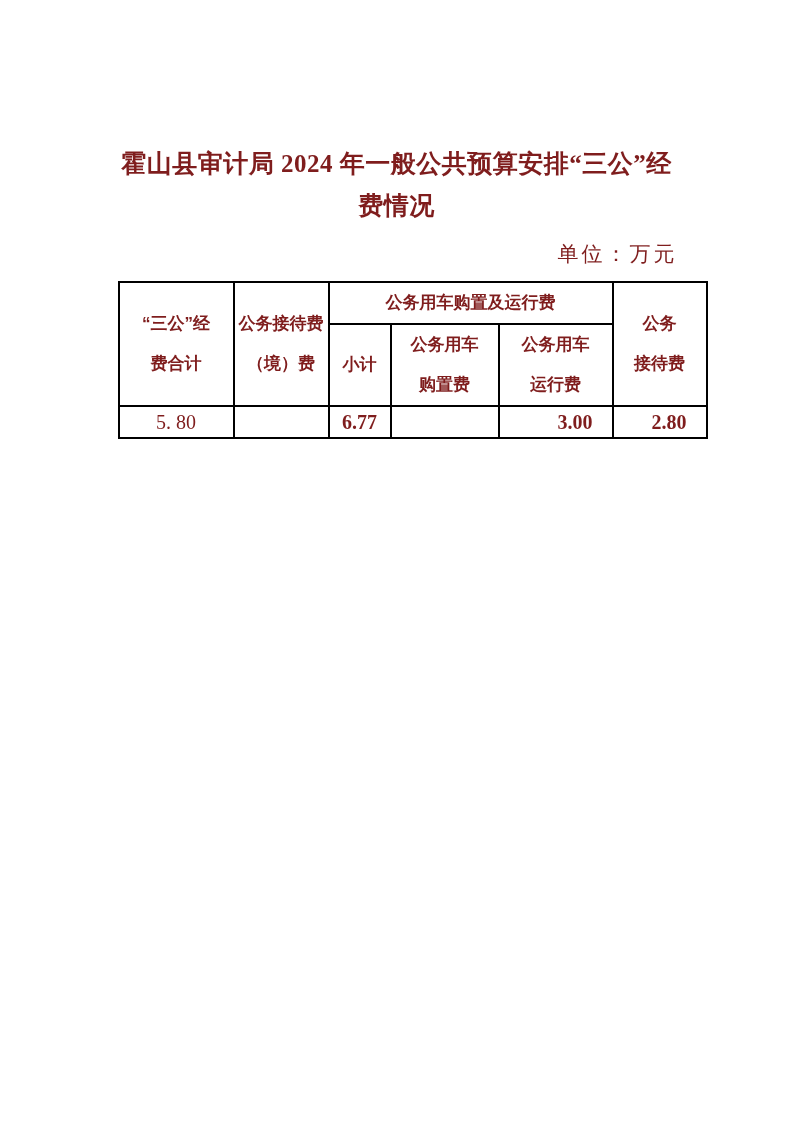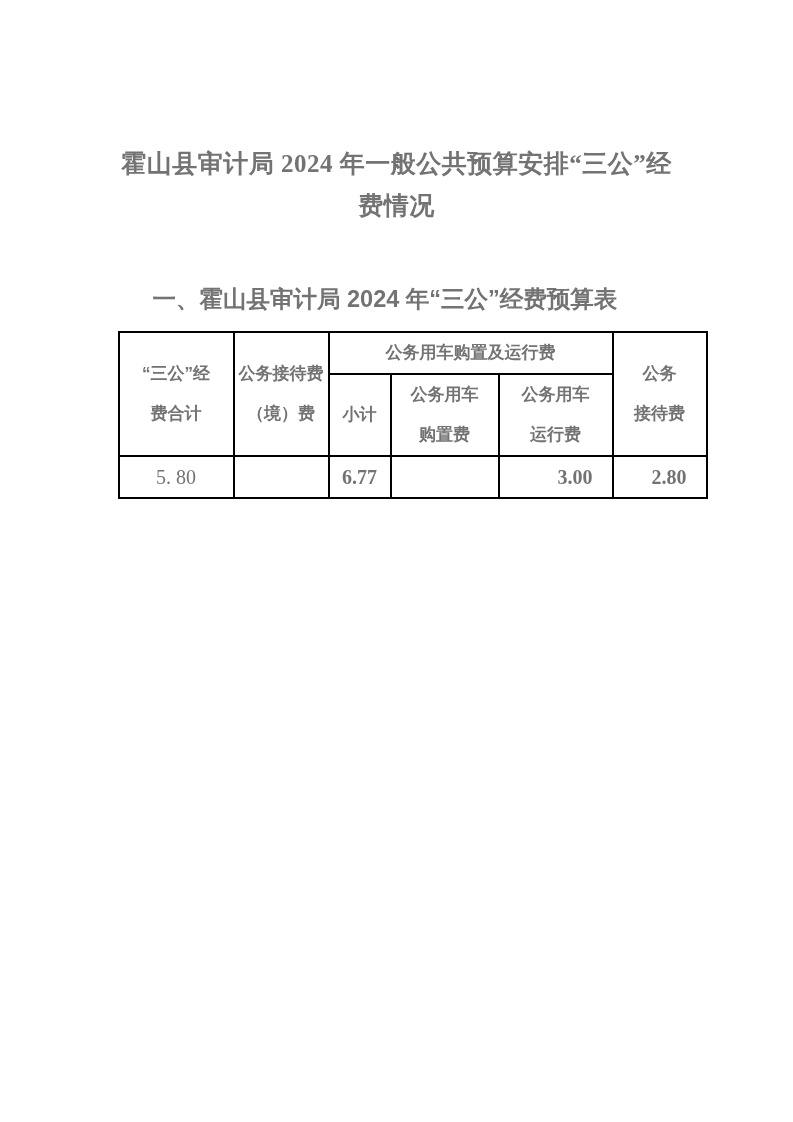--- a/index.html
+++ b/index.html
@@ -1,21 +1,21 @@
 <!DOCTYPE html>
 <html><head>
 <meta charset="utf-8">
 <style>
   html,body{margin:0;padding:0;background:#ffffff;}
   .page{
     position:relative;
     width:793px;height:1122px;
     background:#ffffff;
     overflow:hidden;
-    color:#737373;
+    color:#7f1d1d;
     font-family:"Liberation Serif","DejaVu Serif",serif;
   }
   .content{width:582px;margin:0 auto;}
   .doc-title{
     margin:143px auto 0 auto;
     width:572px;
     font-family:"Liberation Serif","DejaVu Serif",serif;
     font-weight:700;
     font-size:25px;
     line-height:42px;
@@ -63,21 +63,21 @@
   }
   td.vcell{
     font-family:"Liberation Serif","DejaVu Serif",serif;
     font-weight:700;
     font-size:20px;
   }
   td.vcell.regular{font-weight:400;}
   td.vcell.right{text-align:right;padding-right:19px;}
   tr.row-a{height:40px;}
   tr.row-b{height:81px;}
-  tr.row-c{height:42px;}
+  tr.row-c{height:32px;}
   .para{
     font-size:21.5px;
     line-height:41px;
     text-align:justify;
     text-indent:2em;
     margin:0;
   }
   .para.p1{margin-top:13px;}
   .para.p2{margin-top:7px;}
   .bold-lead{
@@ -85,22 +85,22 @@
     font-weight:700;
   }
 </style>
 </head>
 <body>
 
 <div class="page">
   <div class="doc-title">霍山县审计局 2024 年一般公共预算安排“三公”经费情况</div>
 
   <div class="content">
-    <div class="sec-heading first">一、霍山县审计局 2024 年“三公”经费预算表</div>
 
+    <div class="unit-line">单位：万元</div>
 
     <table class="budget">
       <colgroup>
         <col style="width:115px">
         <col style="width:95px">
         <col style="width:62px">
         <col style="width:108px">
         <col style="width:114px">
         <col style="width:94px">
       </colgroup>

